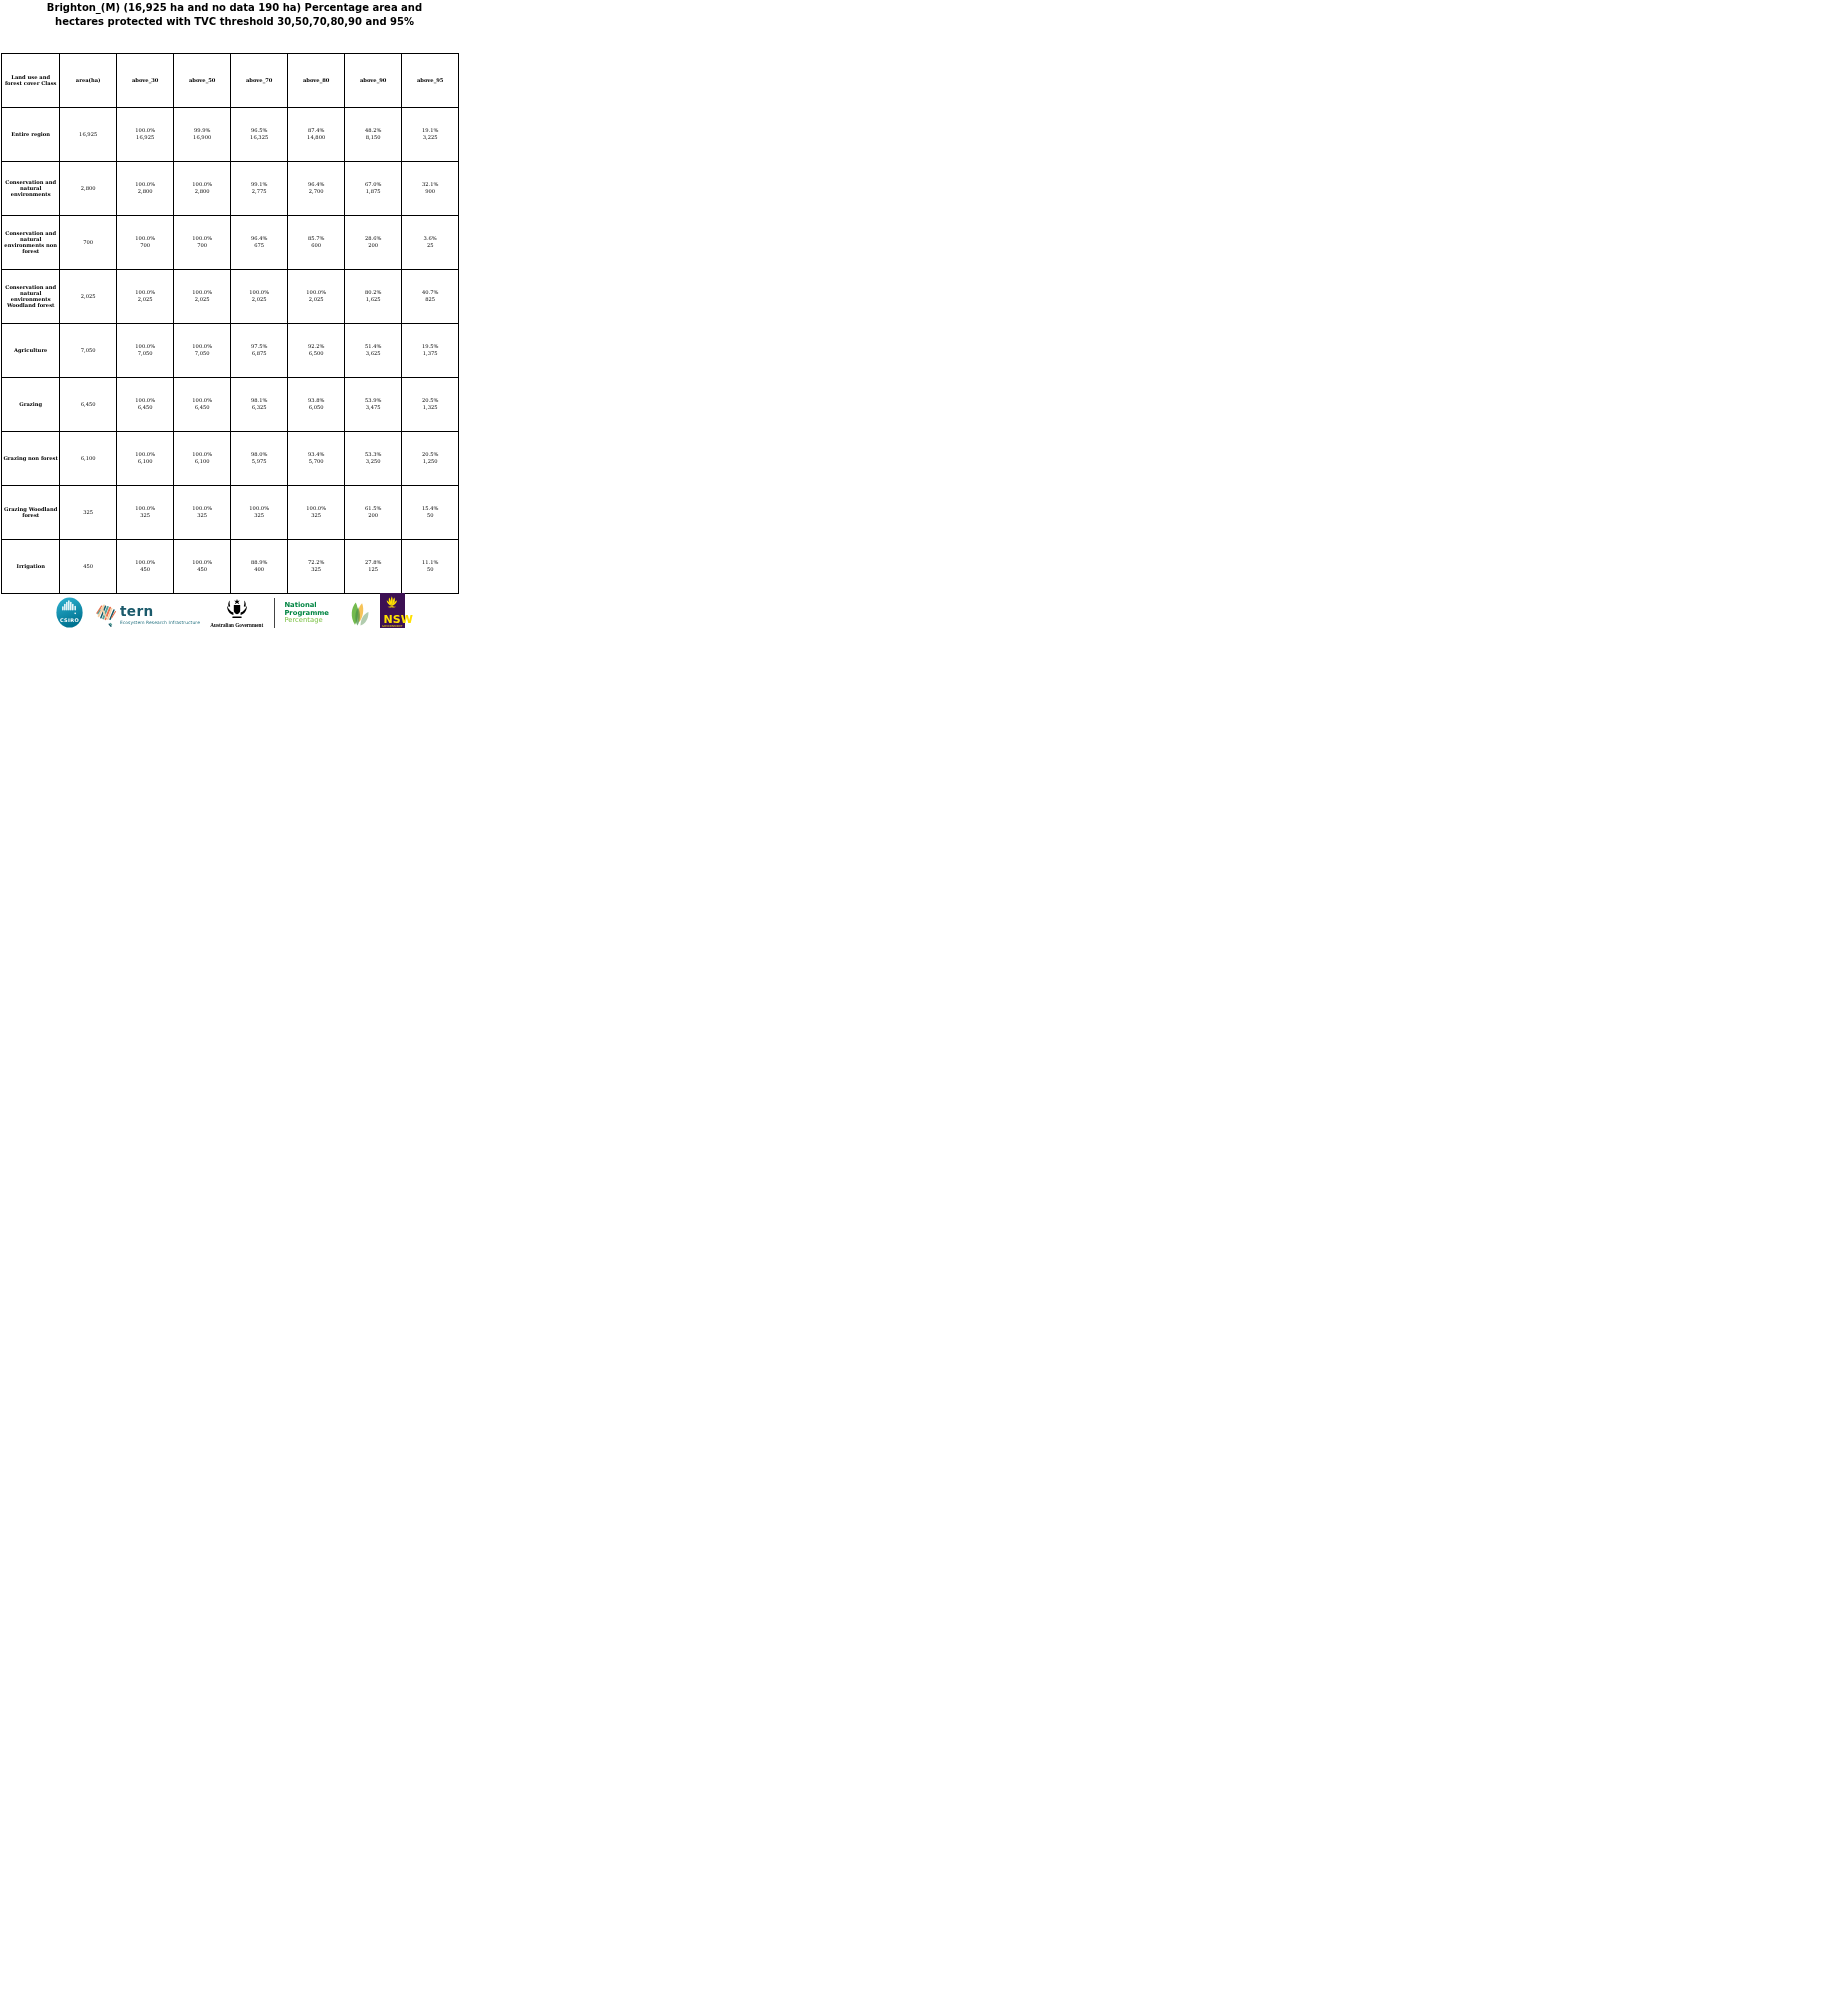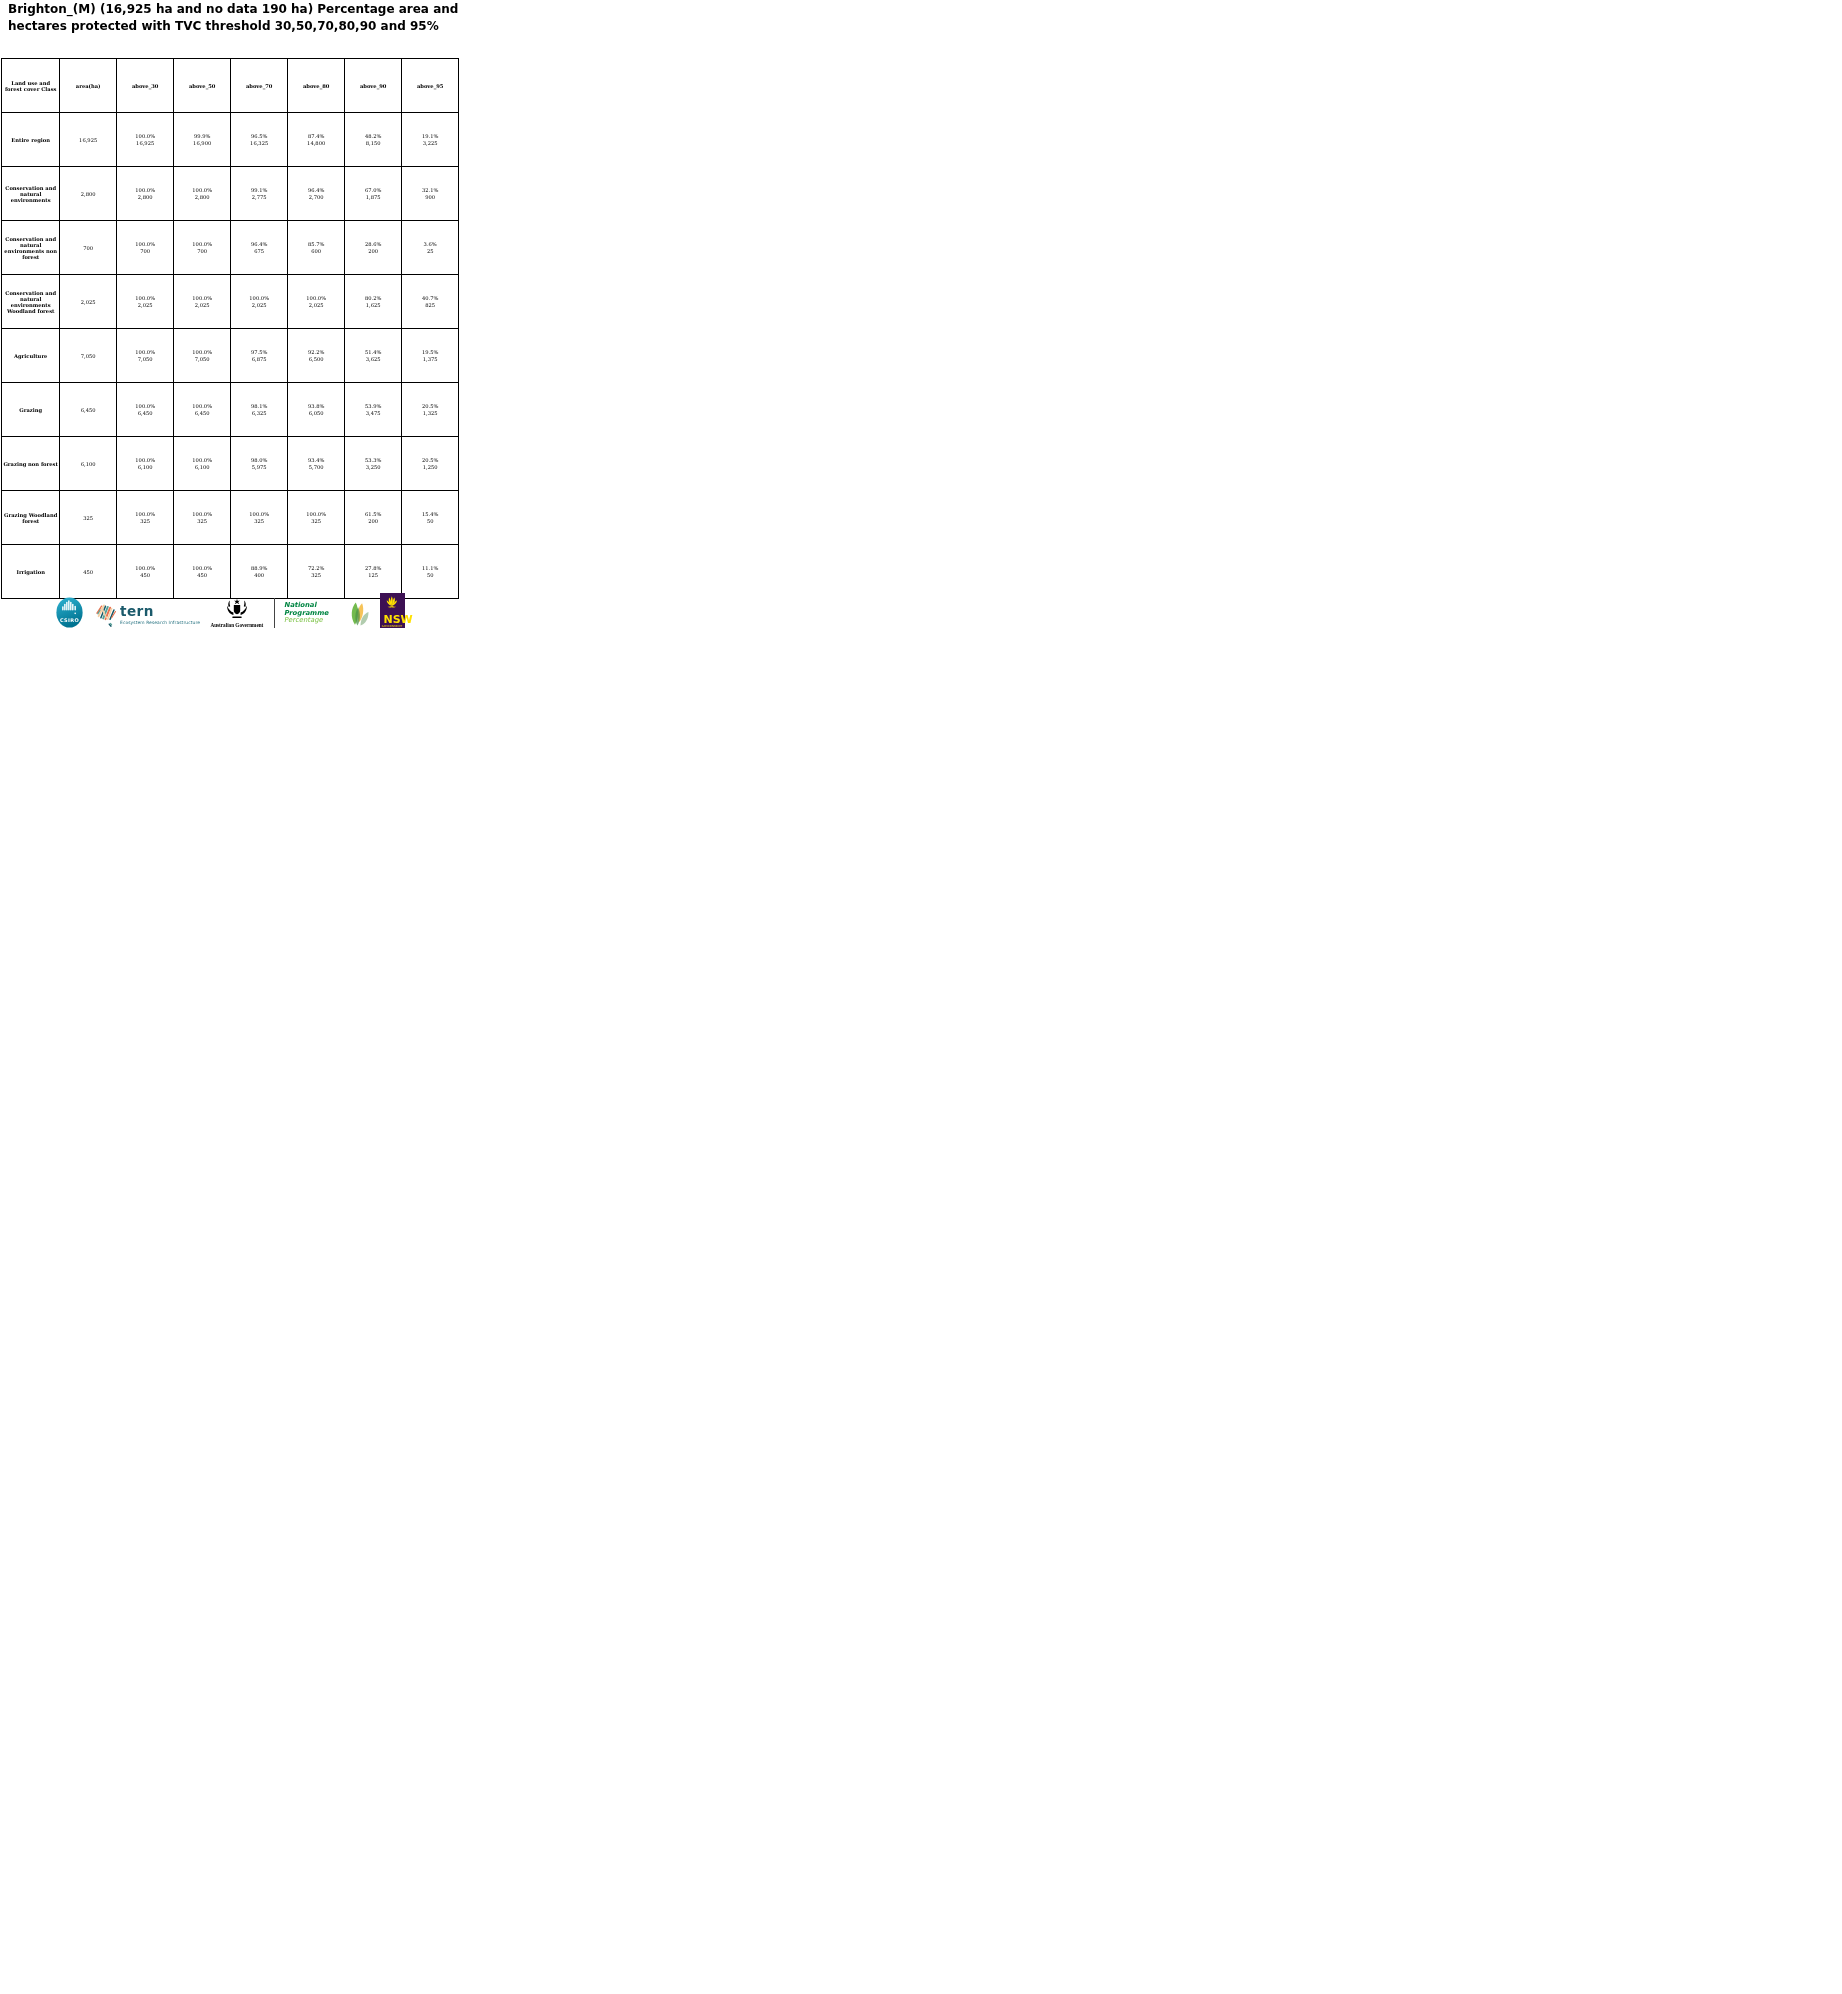--- a/index.html
+++ b/index.html
@@ -2,22 +2,22 @@
 <html style="font-size:6.4px"><head>
 <meta charset="utf-8">
 <style>
   html,body{margin:0;padding:0;background:#ffffff;}
   .page{
     width:461px;min-height:630px;position:relative;background:#ffffff;
     font-family:"DejaVu Serif","Liberation Serif",serif;color:#000;
   }
   .title{
     font-family:"DejaVu Sans","Liberation Sans",sans-serif;
-    font-weight:bold;font-size:12px;line-height:1.42;
-    text-align:left;white-space:pre-line;
+    font-weight:bold;font-size:10px;line-height:1.42;
+    text-align:center;white-space:pre-line;
     margin:0;padding-top:1.2px;padding-left:8px;
   }
   table.report{
     border-collapse:collapse;table-layout:fixed;
     width:458px;margin:23px 0 0 1.2px;
   }
   table.report tr{height:54px;}
   table.report th,table.report td{
     border-left:0.4px solid #000;border-right:0.4px solid #000;
     border-top:0.8px solid #000;border-bottom:0.8px solid #000;
@@ -40,21 +40,21 @@
   .tern-sub{
     font-family:"DejaVu Sans","Liberation Sans",sans-serif;
     font-size:4.4px;color:#23707f;margin-top:3.2px;letter-spacing:0.1px;
   }
   .ausgov{display:flex;flex-direction:column;align-items:center;gap:1.6px;}
   .ausgov-label{
     font-family:"Liberation Serif","DejaVu Serif",serif;
     font-weight:bold;font-size:5.2px;color:#000;white-space:nowrap;
   }
   .vdivider{width:0.4px;height:29.5px;background:#444;}
-  .landcare{display:flex;align-items:center;gap:18px;font-style:italic;}
+  .landcare{display:flex;align-items:center;gap:18px;}
   .landcare-text{
     font-family:"DejaVu Sans","Liberation Sans",sans-serif;
     font-weight:bold;font-size:6.8px;line-height:7.6px;color:#008542;
   }
   .landcare-text .light{color:#7ac143;font-weight:normal;}
   .nsw-box{
     width:25px;height:35px;background:#3c1053;
     display:flex;flex-direction:column;align-items:center;justify-content:flex-start;
   }
   .nsw-brand{

